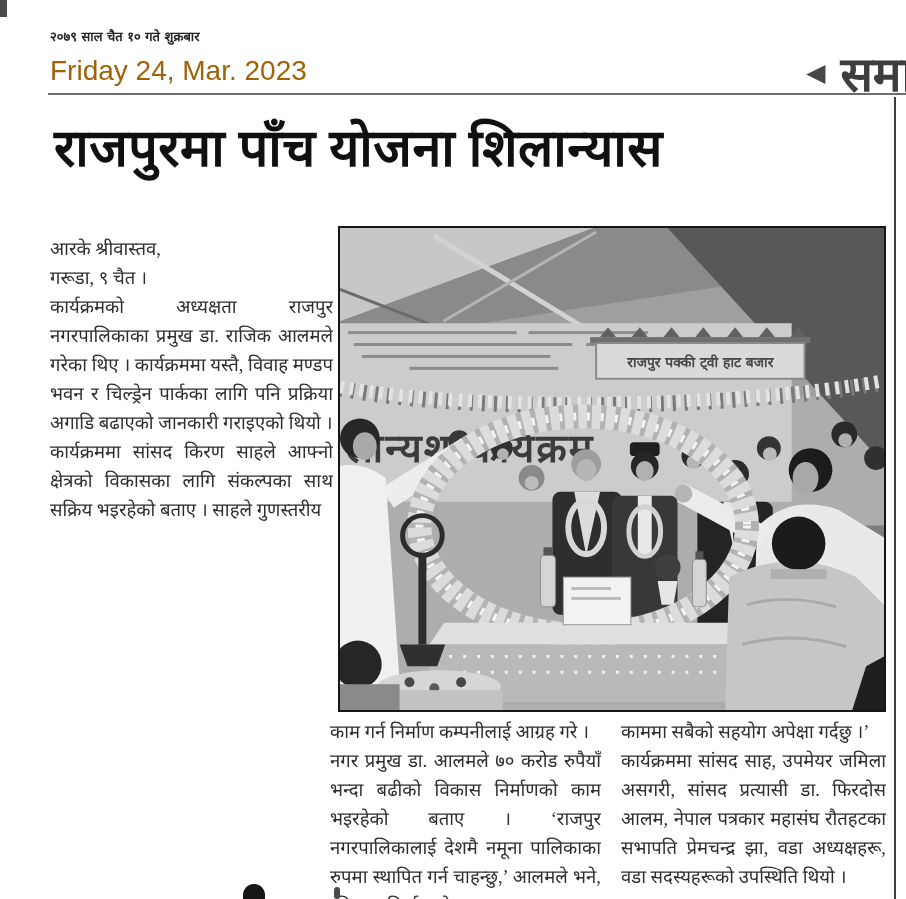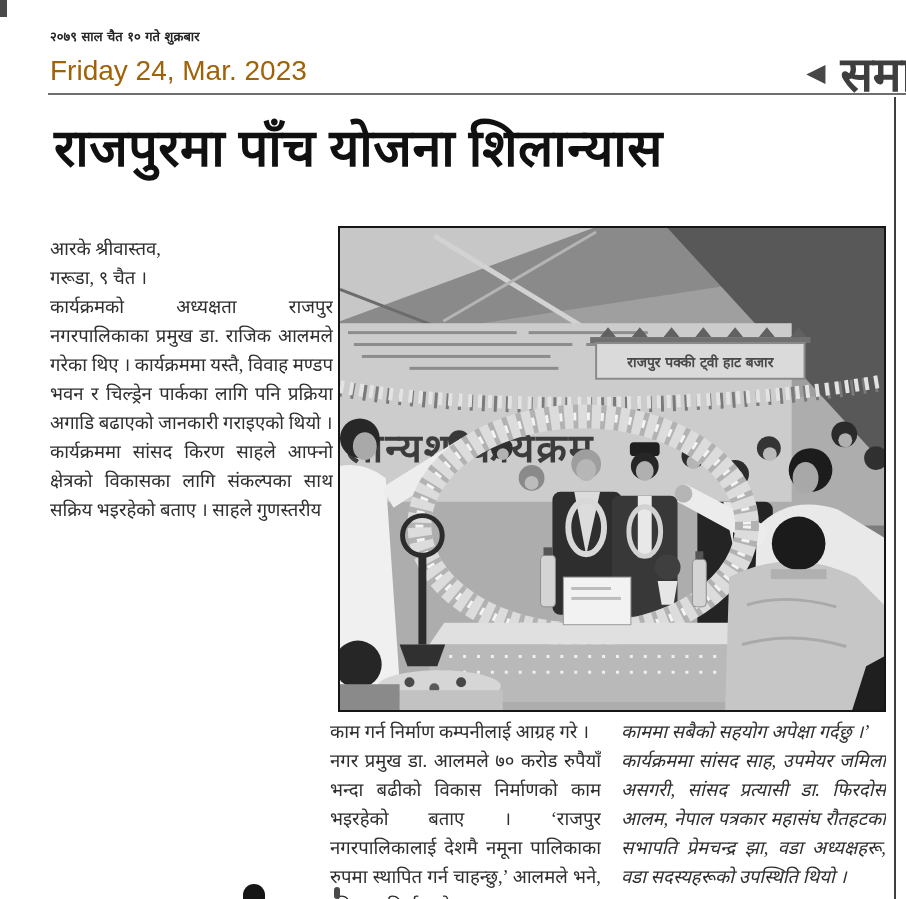--- a/index.html
+++ b/index.html
@@ -33,21 +33,21 @@
   .right-rule { position:absolute; left:894px; top:97px; bottom:0; width:2px; background:#3f3f3f; }
   .headline {
     position:absolute; left:54px; top:110px; width:836px;
     font-size:52px; font-weight:700; color:#101010;
     white-space:nowrap; letter-spacing:0.5px;
   }
   .col { position:absolute; text-align:justify; font-size:18.5px; line-height:29px; color:#2e2e2e; }
   .col p { margin:0; }
   .col-left  { left:50px;  top:235px; width:283px; height:677px; overflow:hidden; }
   .col-mid   { left:330px; top:718px; width:271px; height:181px; overflow:hidden; }
-  .col-right { left:621px; top:718px; width:265px; height:181px; overflow:hidden;font-style:italic; }
+  .col-right { left:621px; top:718px; width:265px; height:181px; overflow:hidden; }
   .photo-frame {
     position:absolute; left:338px; top:226px; width:548px; height:486px;
     border:2px solid #161616; background:#b0b0b0;
   }
   .photo-frame svg { display:block; width:100%; height:100%; }
   .frag-dot  { position:absolute; left:243px; top:884px; width:22px; height:15px; background:#161616; border-radius:11px 11px 0 0; }
   .frag-tick { position:absolute; left:334px; top:887px; width:6px;  height:12px; background:#4a4a4a; border-radius:3px; }
 </style>
 </head>
 <body>

